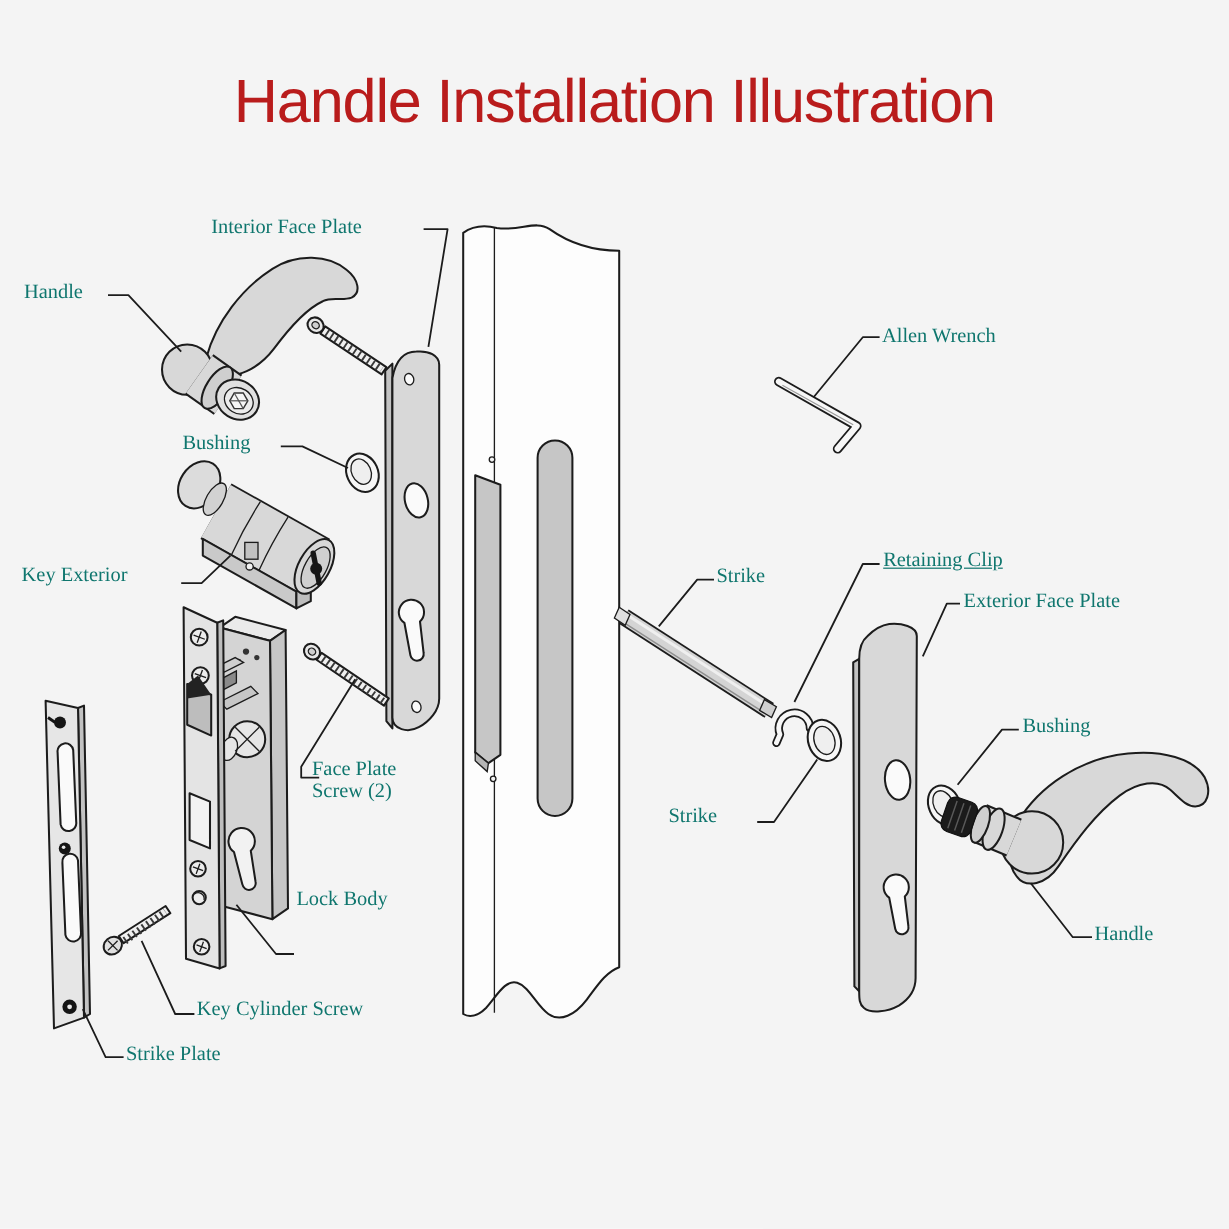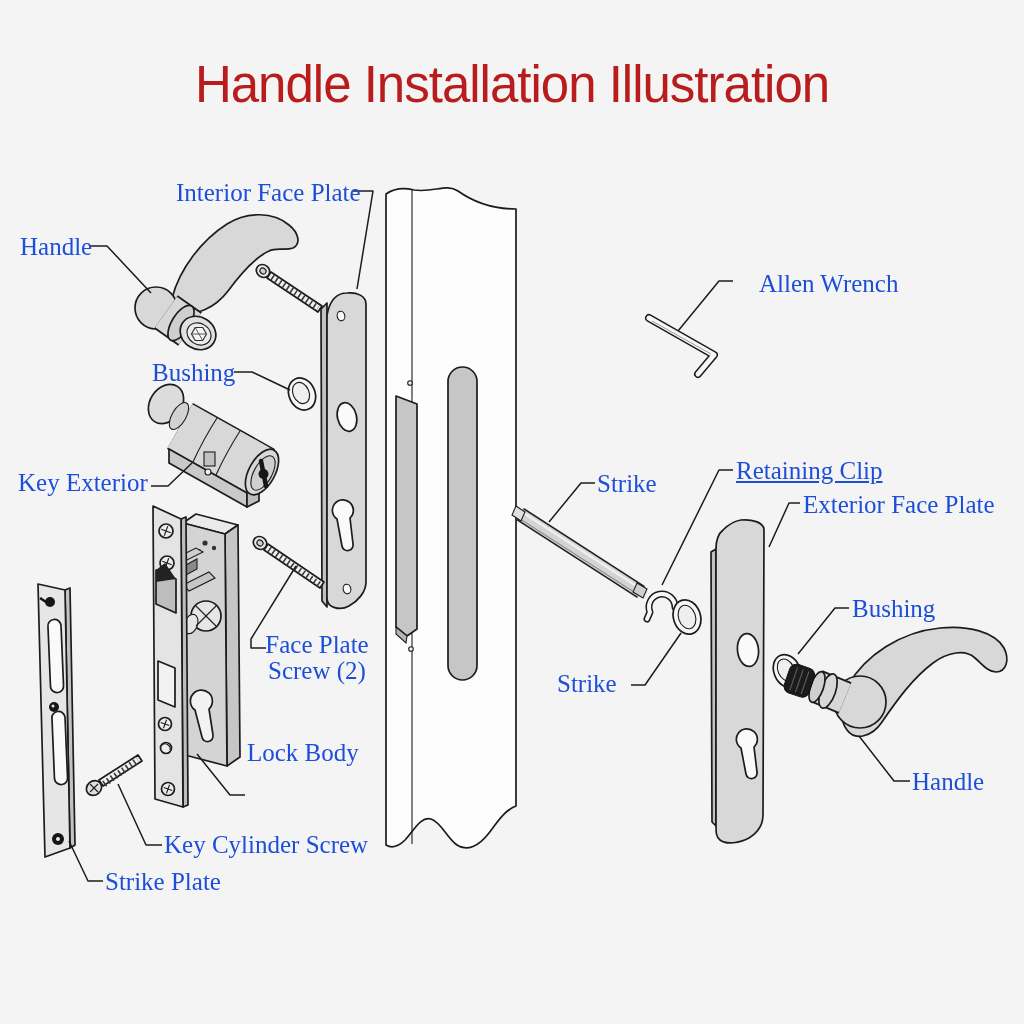--- a/index.html
+++ b/index.html
@@ -8,23 +8,23 @@
     background:#f4f4f4;overflow:hidden;
     font-family:"Liberation Serif","DejaVu Serif",serif;
   }
   .page-title{
     position:absolute;left:0;top:55px;width:100%;
     text-align:center;font-family:"Liberation Sans","DejaVu Sans",sans-serif;
     font-size:51px;letter-spacing:-1px;color:#b91c1c;white-space:nowrap;
   }
   svg.art{position:absolute;left:0;top:0;}
   .lbl{
-    position:absolute;font-size:25px;color:#1d4ed8;white-space:nowrap;line-height:1.05;
+    position:absolute;font-size:17px;color:#0f766e;white-space:nowrap;line-height:1.05;
   }
-  .lbl.wrap{white-space:normal;text-align:center;width:114px;}
+  .lbl.wrap{white-space:normal;width:114px;}
   .st{stroke:#1c1c1c;stroke-width:1.7;stroke-linejoin:round;}
   .thin{stroke:#1c1c1c;stroke-width:1.1;}
   .leader{stroke:#1c1c1c;stroke-width:1.5;fill:none;stroke-linejoin:round;}
 </style>
 </head>
 <body>
 
 <div class="canvas">
 
   <div class="page-title">Handle Installation Illustration</div>
@@ -255,21 +255,21 @@
   </svg>
 
   <div class="lbl" style="left:176px;top:180px;">Interior Face Plate</div>
   <div class="lbl" style="left:20px;top:234px;">Handle</div>
   <div class="lbl" style="left:152px;top:360px;">Bushing</div>
   <div class="lbl" style="left:18px;top:470px;">Key Exterior</div>
   <div class="lbl wrap" style="left:260px;top:632px;">Face Plate Screw (2)</div>
   <div class="lbl" style="left:247px;top:740px;">Lock Body</div>
   <div class="lbl" style="left:164px;top:832px;text-align:right;">Key Cylinder Screw</div>
   <div class="lbl" style="left:105px;top:869px;">Strike Plate</div>
-  <div class="lbl" style="left:735px;top:271px;margin-left:24px;">Allen Wrench</div>
+  <div class="lbl" style="left:735px;top:271px;">Allen Wrench</div>
   <div class="lbl" style="left:597px;top:471px;">Strike</div>
   <div class="lbl" style="left:736px;top:458px;text-decoration:underline;">Retaining Clip</div>
   <div class="lbl" style="left:803px;top:492px;">Exterior Face Plate</div>
   <div class="lbl" style="left:557px;top:671px;">Strike</div>
   <div class="lbl" style="left:852px;top:596px;">Bushing</div>
   <div class="lbl" style="left:912px;top:769px;">Handle</div>
 
 </div>
 
 </body></html>

